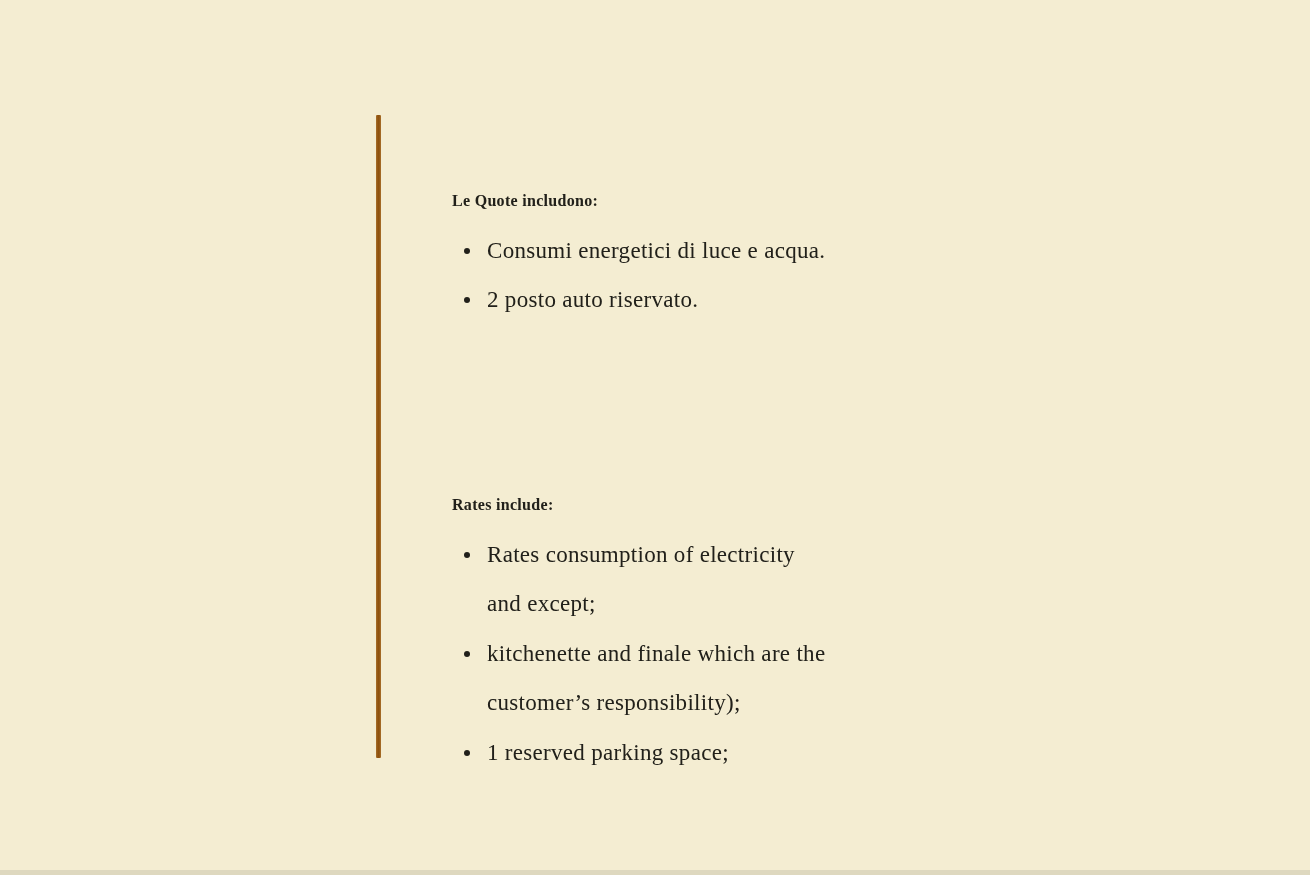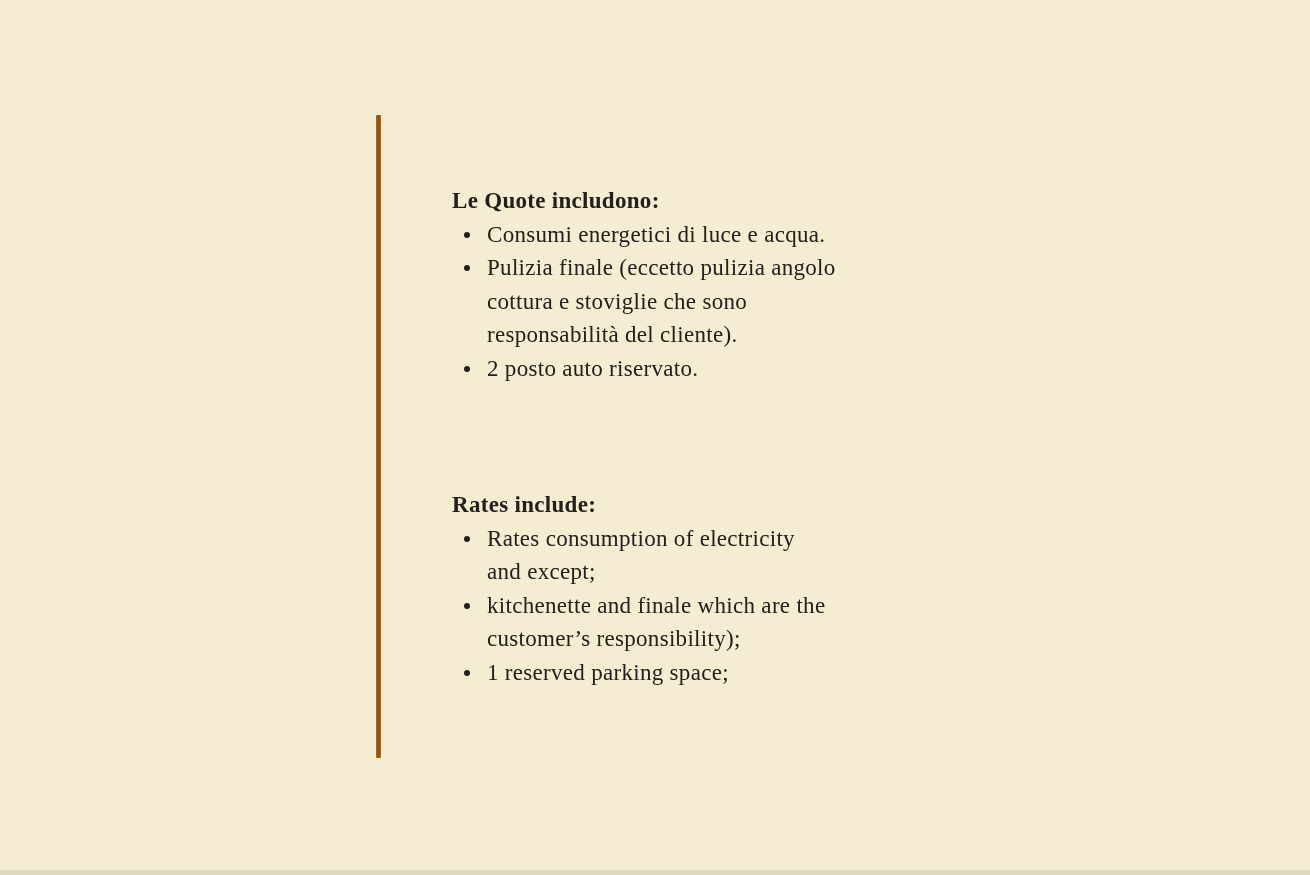--- a/index.html
+++ b/index.html
@@ -30,21 +30,21 @@
     left: 452px;
     width: 470px;
     font-size: 23px;
     line-height: 33.6px;
     letter-spacing: 0.3px;
   }
   .section-it { top: 184px; }
   .section-en { top: 488px; }
   .section h2 {
     margin: 0;
-    font-size: 23px;
+    font-size: 16px;
     line-height: 33.6px;
     font-weight: bold;
     letter-spacing: 0.3px;
   }
   ul.bullets {
     margin: 0;
     padding: 0;
     list-style: none;
   }
   ul.bullets li {
@@ -53,21 +53,21 @@
   }
   .dot {
     position: absolute;
     left: 12px;
     top: 14px;
     width: 6px;
     height: 6px;
     border-radius: 50%;
     background: #21201a;
   }
-  .ln { display: block; }
+  .ln { display: block; margin-top: 16px; }
   .bottom-edge {
     position: absolute;
     left: 0;
     bottom: 0;
     width: 100%;
     height: 5px;
     background: rgba(110, 108, 96, 0.16);
   }
 </style>
 </head>
@@ -76,26 +76,20 @@
 <div class="page">
 
   <div class="accent-rule"></div>
 
   <div class="section section-it">
     <h2>Le Quote includono:</h2>
     <ul class="bullets">
       <li>
         <span class="dot"></span>
         <span class="ln">Consumi energetici di luce e acqua.</span>
-      </li>
-      <li>
-        <span class="dot"></span>
-        <span class="ln">Pulizia finale (eccetto pulizia angolo</span>
-        <span class="ln">cottura e stoviglie che sono</span>
-        <span class="ln">responsabilità del cliente).</span>
       </li>
       <li>
         <span class="dot"></span>
         <span class="ln">2 posto auto riservato.</span>
       </li>
     </ul>
   </div>
 
   <div class="section section-en">
     <h2>Rates include:</h2>

